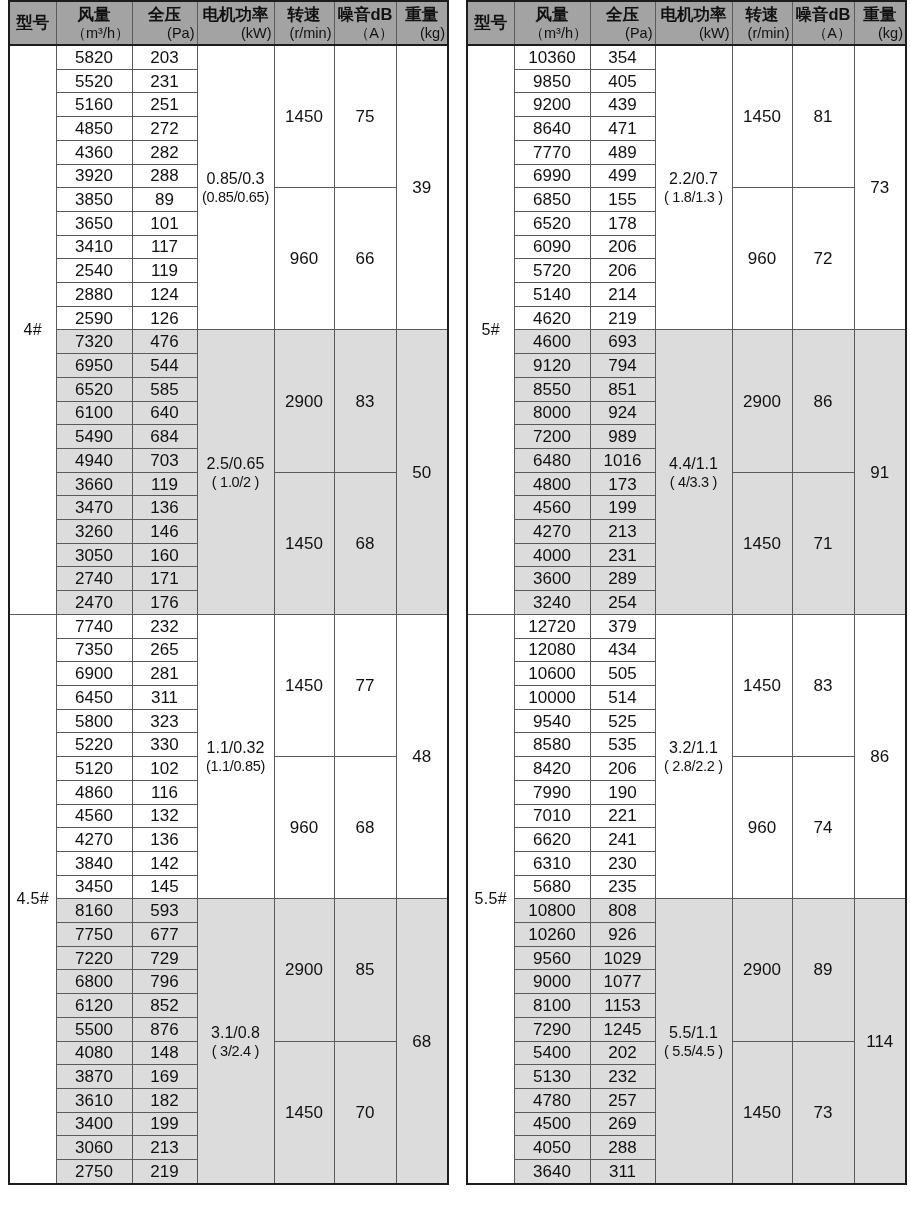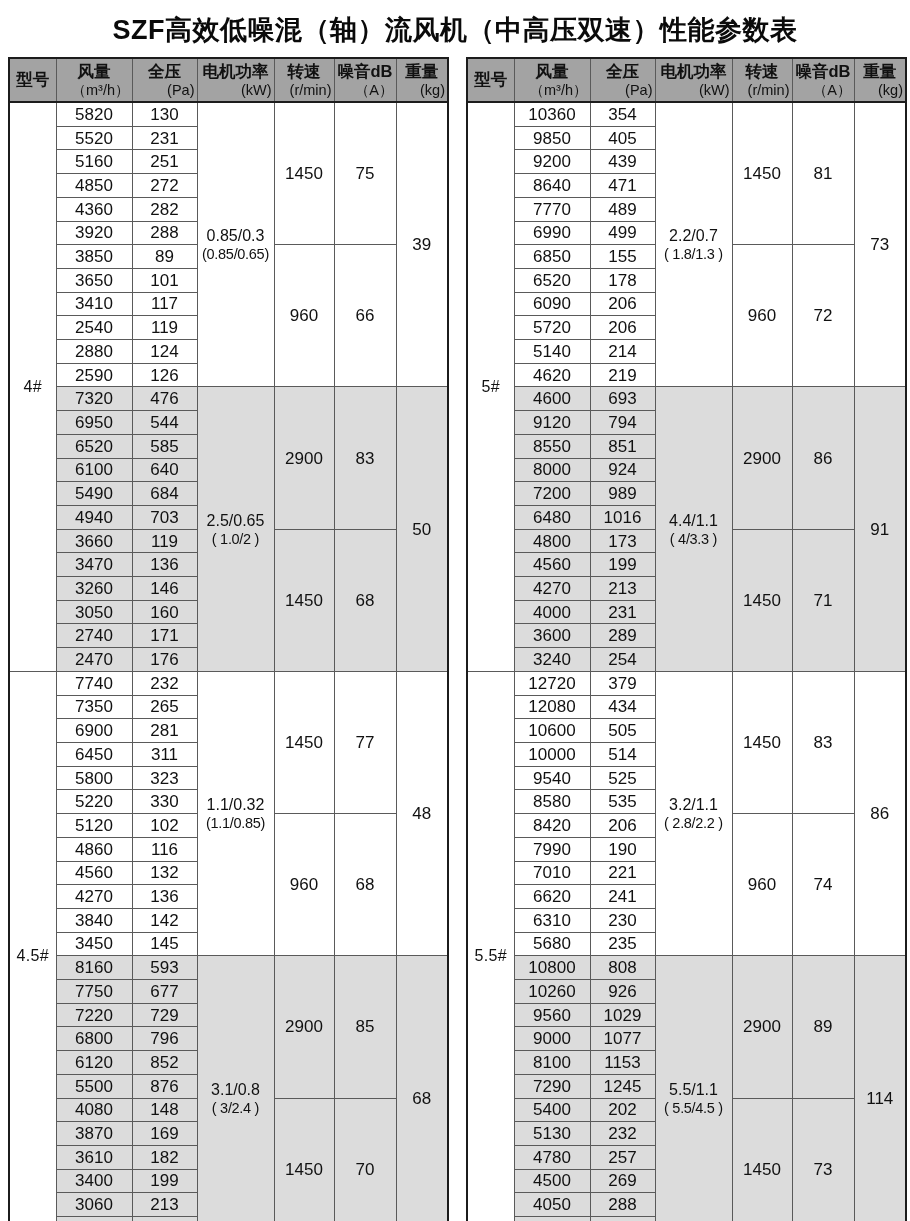--- a/index.html
+++ b/index.html
@@ -85,21 +85,20 @@
     font-size: 14.5px;
     line-height: 1.15;
     white-space: nowrap;
     letter-spacing: -0.3px;
   }
 </style>
 </head>
 <body>
 
 <div class="page">
-  <h1 class="title">SZF高效低噪混（轴）流风机（中高压双速）性能参数表</h1>
   <div class="tables">
     <table class="spec-table" id="table-0">
         <colgroup>
           <col style="width: 47px;">
           <col style="width: 76px;">
           <col style="width: 65px;">
           <col style="width: 77px;">
           <col style="width: 60px;">
           <col style="width: 62px;">
           <col style="width: 52px;">
@@ -132,21 +131,21 @@
             <th>
               <div class="h1">重量</div>
               <div class="h2">(kg)</div>
             </th>
           </tr>
         </thead>
         <tbody>
           <tr>
             <td class="model-cell" rowspan="24">4#</td>
             <td class="num">5820</td>
-            <td class="num">130</td>
+            <td class="num">203</td>
             <td class="power-cell" rowspan="12">
               <div class="pl1">0.85/0.3</div>
               <div class="pl2">(0.85/0.65)</div>
             </td>
             <td class="num" rowspan="6">1450</td>
             <td class="num" rowspan="6">75</td>
             <td class="num" rowspan="12">39</td>
           </tr>
           <tr>
             <td class="num">5520</td>

